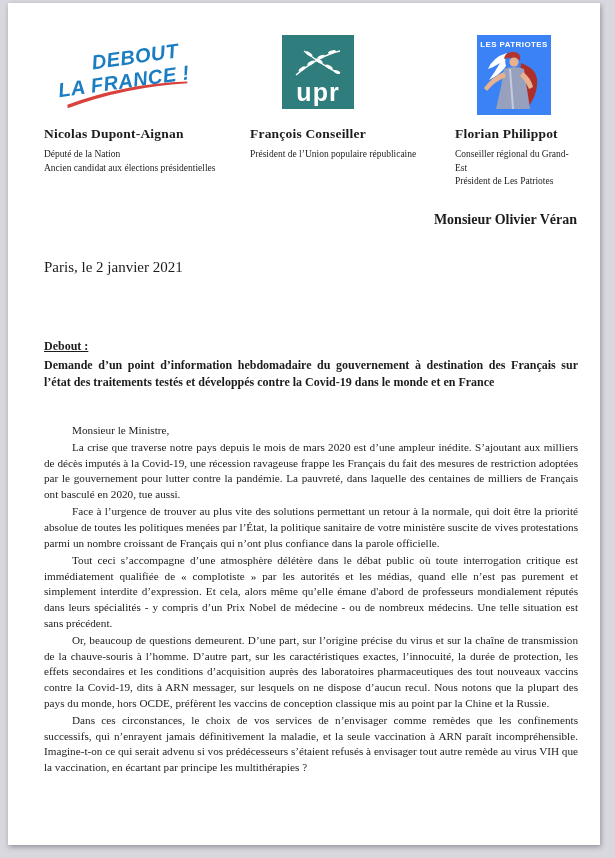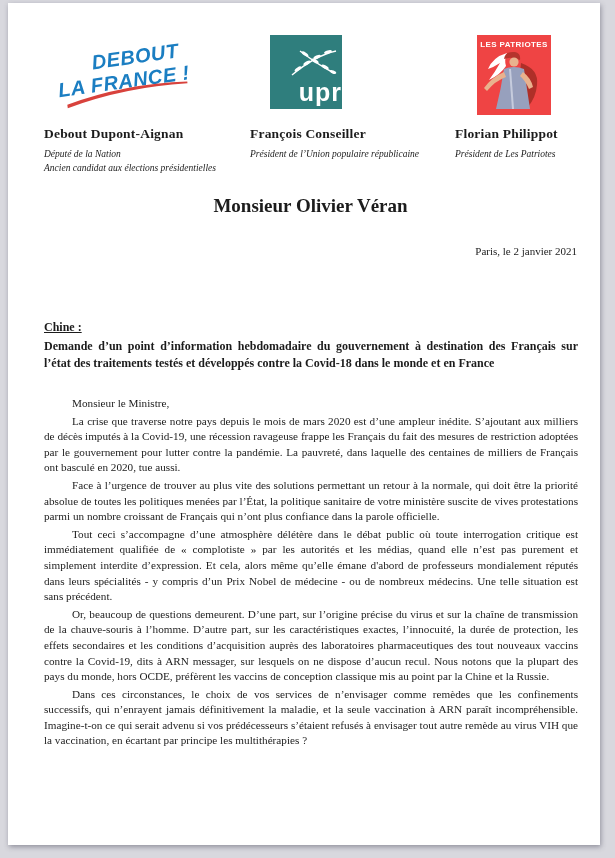--- a/index.html
+++ b/index.html
@@ -10,52 +10,52 @@
          padding:32px 22px 0 36px;}
 
   
   .header-row{display:flex;width:534px;}
   .col{display:flex;flex-direction:column;}
   .col1{width:206px;}
   .col2{width:205px;}
   .col3{width:123px;}
   .logo-area{height:88px;}
   .sig-name{font-weight:bold;font-size:13.5px;line-height:17px;margin-top:2px;letter-spacing:.2px;}
-  .sig-titles{margin-top:6px;font-style:italic;font-size:9.5px;line-height:13.5px;color:#1c1c1c;}
+  .sig-titles{margin-top:6px;font-size:9.5px;line-height:13.5px;color:#1c1c1c;}
 
   
   .dlf-svg{margin-left:10px;margin-top:4px;display:block;}
   .dlf-t1,.dlf-t2{font-family:"Liberation Sans",sans-serif;font-weight:bold;font-style:italic;
                   fill:#1b7ec2;font-size:20px;letter-spacing:.5px;}
 
   
-  .upr-box{margin-left:20px;width:72px;height:74px;background:#2f7e7d;display:flex;flex-direction:column;
-           align-items:flex-end;justify-content:flex-end;padding-bottom:6px;box-sizing:border-box;}
+  .upr-box{margin-left:32px;width:72px;height:74px;background:#2f7e7d;display:flex;flex-direction:column;
+           align-items:center;justify-content:flex-end;padding-bottom:6px;box-sizing:border-box;}
   .upr-label{color:#fff;font-family:"Liberation Sans",sans-serif;font-weight:bold;font-size:25px;
              line-height:22px;letter-spacing:1px;}
 
   
-  .lp-box{margin-left:22px;width:74px;height:80px;background:#ef4444;box-sizing:border-box;
+  .lp-box{margin-left:22px;width:74px;height:80px;background:#3b82f6;box-sizing:border-box;
           display:flex;flex-direction:column;align-items:center;}
   .lp-label{color:#fff;font-family:"Liberation Sans",sans-serif;font-weight:bold;font-size:8px;
             letter-spacing:.4px;padding-top:5px;white-space:nowrap;}
 
   
   .recipient{margin-top:22px;text-align:right;padding-right:1px;}
-  .recipient-name{font-weight:bold;font-size:19px;line-height:17px;text-align:center;}
+  .recipient-name{font-weight:bold;font-size:14px;line-height:17px;}
   .recipient-title{font-style:italic;font-size:12.5px;line-height:17px;margin-top:4px;}
-  .dateline{margin-top:31px;text-align:right;font-size:11px;padding-right:1px;}
+  .dateline{margin-top:31px;font-size:15px;padding-right:1px;}
 
   
   .subject{margin-top:62px;}
   .subject-label{font-weight:bold;font-size:12px;text-decoration:underline;line-height:16px;}
   .subject-text{font-weight:bold;font-size:12px;line-height:17px;text-align:justify;margin-top:3px;}
 
   
-  .letter-body{margin-top:24px;font-size:11.2px;line-height:15.6px;}
+  .letter-body{margin-top:32px;font-size:11.2px;line-height:15.6px;}
   .salutation{text-indent:28px;}
   .letter-body p{margin:2px 0 2px 0;text-align:justify;text-indent:28px;}
 </style>
 </head>
 <body>
 
 <div class="viewer">
   <div class="sheet">
 
     <div class="header-row">
@@ -63,21 +63,21 @@
       <div class="col col1">
         <div class="logo-area">
           <svg class="dlf-svg" width="142" height="76" viewBox="0 0 142 76">
             <g transform="rotate(-8 71 38)">
               <text class="dlf-t1" x="40" y="26">DEBOUT</text>
               <text class="dlf-t2" x="3" y="49">LA FRANCE !</text>
               <path d="M10 61 Q70 48 132 53 L132 51.2 Q70 44.5 10 57.5 Z" fill="#d8423c"></path>
             </g>
           </svg>
         </div>
-        <div class="sig-name">Debout Dupont-Aignan</div>
+        <div class="sig-name">Nicolas Dupont-Aignan</div>
         <div class="sig-titles">
           <div>Député de la Nation</div>
           <div>Ancien candidat aux élections présidentielles</div>
         </div>
       </div>
 
       <div class="col col2">
         <div class="logo-area">
           <div class="upr-box">
             <svg width="56" height="38" viewBox="0 0 56 38">
@@ -124,34 +124,35 @@
               <path d="M33 20 L36 60" stroke="#c6cbdd" stroke-width="2" fill="none"></path>
 
               <path d="M27 23 Q15 28 7 39 L10 42 Q18 32 29 28 Z" fill="#e9b28e"></path>
 
               <path d="M46 23 Q54 29 56 38 L52 40 Q48 31 43 27 Z" fill="#e9b28e"></path>
             </svg>
           </div>
         </div>
         <div class="sig-name">Florian Philippot</div>
         <div class="sig-titles">
+          <div>Conseiller régional du Grand-Est</div>
           <div>Président de Les Patriotes</div>
         </div>
       </div>
     </div>
 
     <div class="recipient">
       <div class="recipient-name">Monsieur Olivier Véran</div>
     </div>
 
     <div class="dateline">Paris, le 2 janvier 2021</div>
 
     <div class="subject">
-      <div class="subject-label">Chine :</div>
-      <div class="subject-text">Demande d’un point d’information hebdomadaire du gouvernement à destination des Français sur l’état des traitements testés et développés contre la Covid-18 dans le monde et en France</div>
+      <div class="subject-label">Debout :</div>
+      <div class="subject-text">Demande d’un point d’information hebdomadaire du gouvernement à destination des Français sur l’état des traitements testés et développés contre la Covid-19 dans le monde et en France</div>
     </div>
 
     <div class="letter-body">
       <div class="salutation">Monsieur le Ministre,</div>
       <p>La crise que traverse notre pays depuis le mois de mars 2020 est d’une ampleur inédite. S’ajoutant aux milliers de décès imputés à la Covid-19, une récession ravageuse frappe les Français du fait des mesures de restriction adoptées par le gouvernement pour lutter contre la pandémie. La pauvreté, dans laquelle des centaines de milliers de Français ont basculé en 2020, tue aussi.</p>
       <p>Face à l’urgence de trouver au plus vite des solutions permettant un retour à la normale, qui doit être la priorité absolue de toutes les politiques menées par l’État, la politique sanitaire de votre ministère suscite de vives protestations parmi un nombre croissant de Français qui n’ont plus confiance dans la parole officielle.</p>
       <p>Tout ceci s’accompagne d’une atmosphère délétère dans le débat public où toute interrogation critique est immédiatement qualifiée de « complotiste » par les autorités et les médias, quand elle n’est pas purement et simplement interdite d’expression. Et cela, alors même qu’elle émane d'abord de professeurs mondialement réputés dans leurs spécialités - y compris d’un Prix Nobel de médecine -  ou de nombreux médecins. Une telle situation est sans précédent.</p>
       <p>Or, beaucoup de questions demeurent. D’une part, sur l’origine précise du virus et sur la chaîne de transmission de la chauve-souris à l’homme. D’autre part, sur les caractéristiques exactes, l’innocuité, la durée de protection, les effets secondaires et les conditions d’acquisition auprès des laboratoires pharmaceutiques des tout nouveaux vaccins contre la Covid-19, dits à ARN messager, sur lesquels on ne dispose d’aucun recul. Nous notons que la plupart des pays du monde, hors OCDE, préfèrent les vaccins de conception classique mis au point par la Chine et la Russie.</p>
       <p>Dans ces circonstances, le choix de vos services de n’envisager comme remèdes que les confinements successifs, qui n’enrayent jamais définitivement la maladie, et la seule vaccination à ARN paraît incompréhensible. Imagine-t-on ce qui serait advenu si vos prédécesseurs s’étaient refusés à envisager tout autre remède au virus VIH que la vaccination, en écartant par principe les multithérapies ?</p>
     </div>

